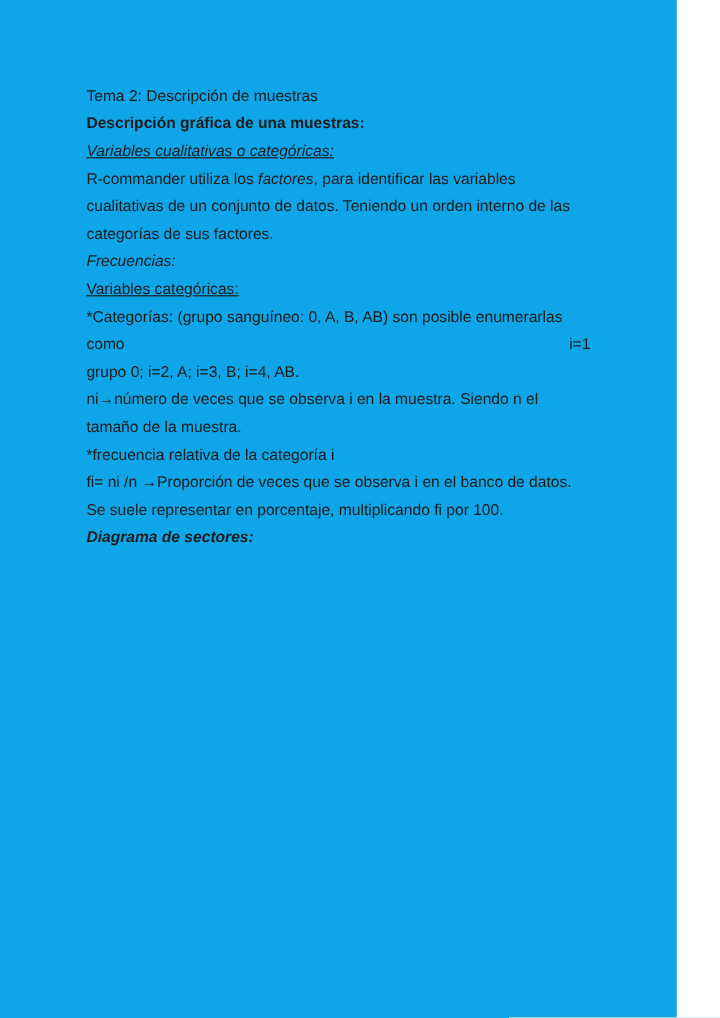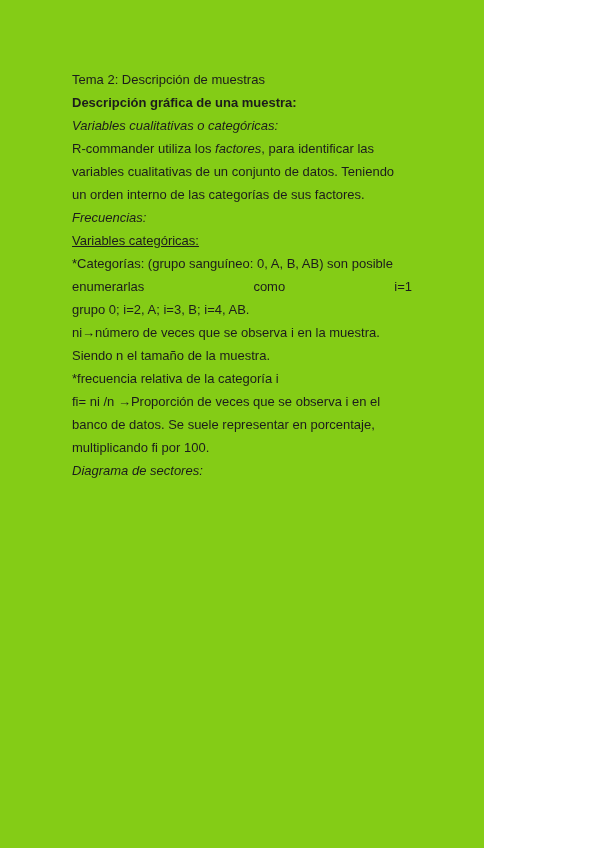--- a/index.html
+++ b/index.html
@@ -8,59 +8,59 @@
     background: #ffffff;
   }
   body {
     width: 600px;
     height: 848px;
     font-family: "Liberation Sans", "DejaVu Sans", sans-serif;
     color: #1c1c1c;
   }
   .page {
     box-sizing: border-box;
-    width: 484px;
+    width: 564px;
     height: 848px;
     padding: 68px 72px 0 72px;
-    background: #84cc16;
+    background: #0ea5e9;
     overflow: hidden;
   }
   .page p {
     margin: 0;
     font-size: 13px;
     line-height: 23px;
     text-align: left;
   }
   .justify { text-align: justify; }
   .justify-last { text-align: justify; text-align-last: justify; }
   .center { text-align: center; }
   .bold { font-weight: bold; }
   .italic { font-style: italic; }
   .underline { text-decoration: underline; }
 
   
   .mt-main-heading   { margin-top: 50px; }
-  .mt-cualitativas   { margin-top: 21px; }
+  .mt-cualitativas   { margin-top: 21px; text-decoration: underline; }
   .mt-rcommander     { margin-top: 17px; }
   .mt-frecuencias    { margin-top: 33px; }
   .mt-categoricas    { margin-top: 23px; }
   .mt-categorias     { margin-top: 17px; }
   .mt-abs            { margin-top: 12px; }
   .mt-rel            { margin-top: 12px; }
-  .mt-sectores       { margin-top: 34px; }
+  .mt-sectores       { margin-top: 34px; font-weight: bold; }
   .mt-sectores-text  { margin-top: 20px; }
 </style>
 </head>
 <body>
 
 <div class="page">
 
   <p>Tema 2: Descripción de muestras</p>
 
-  <p class="center bold mt-main-heading">Descripción gráfica de una muestra:</p>
+  <p class="center bold mt-main-heading">Descripción gráfica de una muestras:</p>
 
   <p class="italic mt-cualitativas">Variables cualitativas o categóricas:</p>
 
   <p class="justify mt-rcommander"><span>R-commander utiliza los </span><span class="italic">factores</span><span>, para identificar las variables cualitativas de un conjunto de datos. Teniendo un orden interno de las categorías de sus factores.</span></p>
 
   <p class="italic mt-frecuencias">Frecuencias:</p>
 
   <p class="mt-categoricas"><span class="underline">Variables categóricas:</span></p>
 
   <p class="justify-last mt-categorias">*Categorías: (grupo sanguíneo: 0, A, B, AB) son posible enumerarlas como i=1</p>

